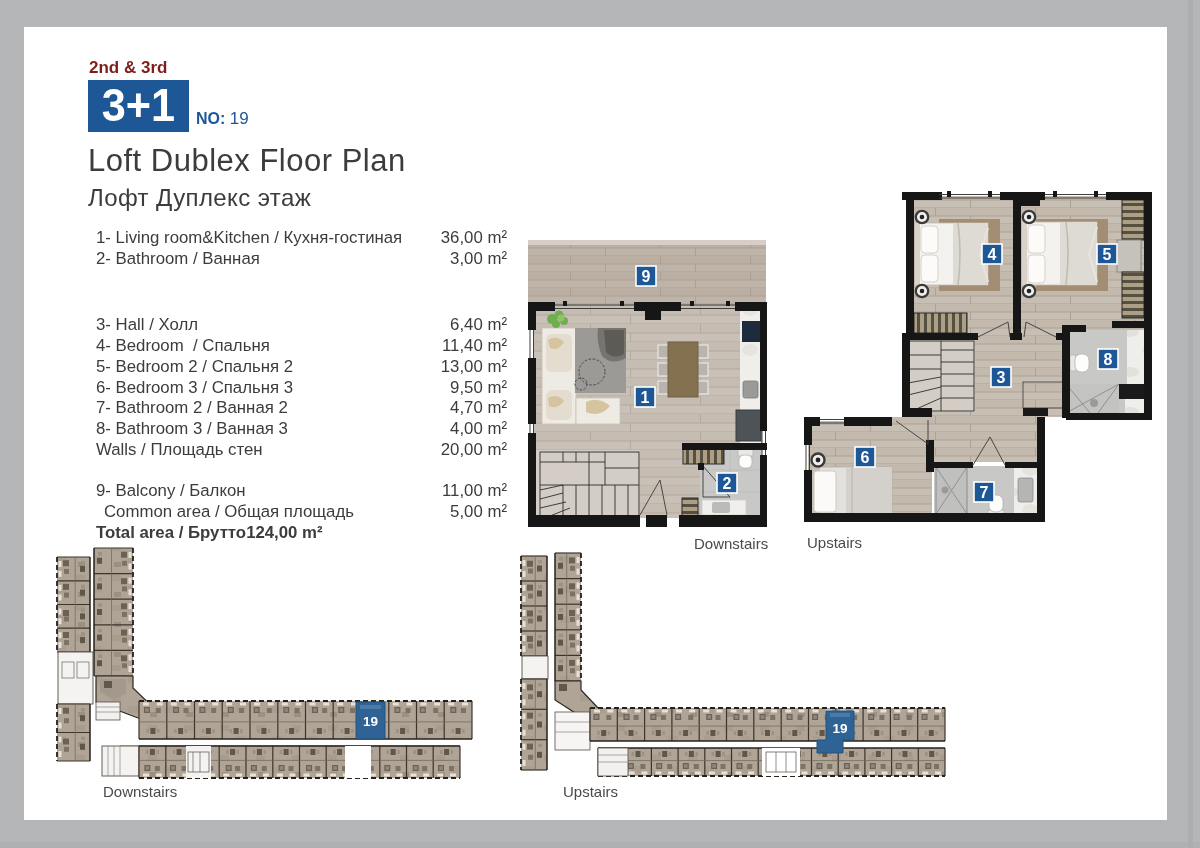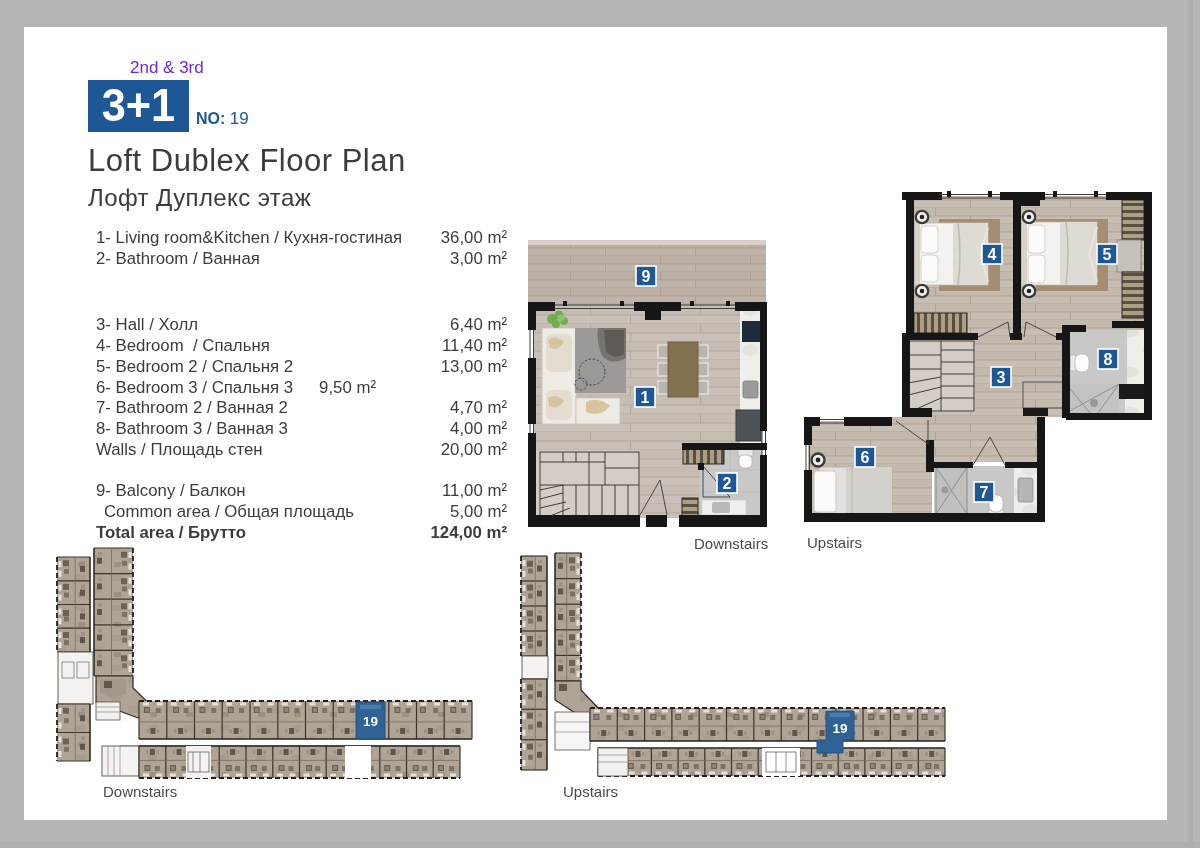--- a/index.html
+++ b/index.html
@@ -9,21 +9,21 @@
 </style>
 </head>
 <body>
 
 <div class="page"></div>
 
 <div class="abs" style="left:0;top:842px;width:1200px;height:6px;background:#aeb0b2;"></div>
 
 <div class="abs" style="left:1188px;top:0;width:5px;height:848px;background:#abadaf;"></div>
 
-<div class="abs" style="left:89px;top:58px;font-size:17px;font-weight:normal;color:#6d28d9;letter-spacing:0px;margin-left:41px;">2nd &amp; 3rd</div>
+<div class="abs" style="left:89px;top:58px;font-size:17px;font-weight:bold;color:#7f1d1d;letter-spacing:0px;">2nd &amp; 3rd</div>
 
 <div class="abs" style="left:88px;top:80px;width:101px;height:52px;background:#1e5796;"></div>
 <div class="abs" style="left:88px;top:80px;width:101px;height:52px;color:#fff;font-size:47px;font-weight:bold;text-align:center;line-height:50px;transform:scaleX(0.92);">3+1</div>
 
 <div class="abs" style="left:196px;top:109px;font-size:16px;color:#1e5796;"><b>NO:</b> <span style="font-size:17px;">19</span></div>
 
 <div class="abs" style="left:88px;top:143px;font-size:31px;color:#3c3c3c;letter-spacing:0.5px;">Loft Dublex Floor Plan</div>
 
 <div class="abs" style="left:88px;top:184px;font-size:24px;color:#3c3c3c;letter-spacing:0.4px;">Лофт Дуплекс этаж</div>
 
@@ -47,21 +47,21 @@
   <div style="display:flex;justify-content:space-between;">
       <span>4- Bedroom&nbsp; / Спальня</span>
       <span>11,40 m²</span>
     </div>
 
   <div style="display:flex;justify-content:space-between;">
       <span>5- Bedroom 2 / Спальня 2</span>
       <span>13,00 m²</span>
     </div>
 
-  <div style="display:flex;justify-content:flex-start;gap:26px;">
+  <div style="display:flex;justify-content:space-between;gap:26px;">
       <span>6- Bedroom 3 / Спальня 3</span>
       <span>9,50 m²</span>
     </div>
 
   <div style="display:flex;justify-content:space-between;">
       <span>7- Bathroom 2 / Ванная 2</span>
       <span>4,70 m²</span>
     </div>
 
   <div style="display:flex;justify-content:space-between;">
@@ -78,21 +78,21 @@
   <div style="display:flex;justify-content:space-between;">
       <span>9- Balcony / Балкон</span>
       <span>11,00 m²</span>
     </div>
 
   <div style="display:flex;justify-content:space-between;margin-left:8px;">
       <span>Common area / Общая площадь</span>
       <span>5,00 m²</span>
     </div>
 
-  <div style="display:flex;justify-content:space-between;font-weight:bold;">
+  <div style="display:flex;font-weight:bold;">
       <span>Total area / Брутто</span>
       <span>124,00 m²</span>
     </div>
 </div>
 
 <svg class="abs" style="left:0;top:0;" width="1200" height="848" viewBox="0 0 1200 848">
 <defs>
   <pattern id="pWoodBal" width="90" height="16" patternUnits="userSpaceOnUse">
     <rect width="90" height="16" fill="#bfb4a9"></rect>
     <rect width="90" height="8" fill="#bbafa3"></rect>

